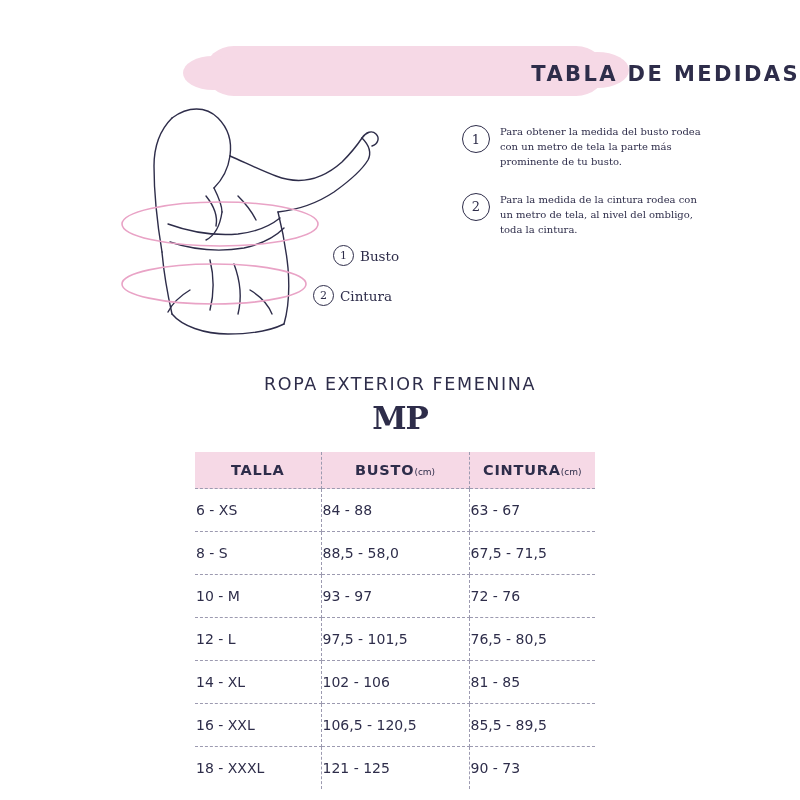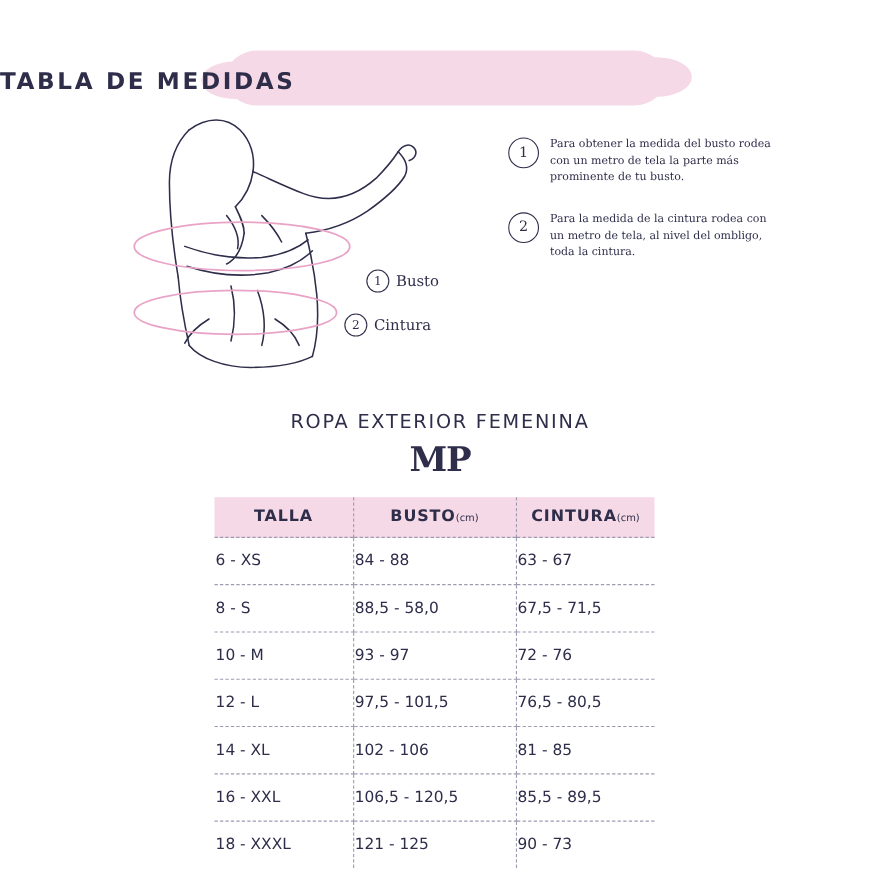--- a/index.html
+++ b/index.html
@@ -18,21 +18,21 @@
 
   
   .title-wrap {
     position: absolute;
     top: 46px;
     left: 0;
     width: 800px;
     height: 56px;
     display: flex;
     align-items: center;
-    justify-content: flex-start;
+    justify-content: flex-end;
   }
   .title-blob {
     position: absolute;
     left: 205px;
     top: 0;
     width: 400px;
     height: 50px;
     background: #f6d9e6;
     border-radius: 30px / 26px;
   }

